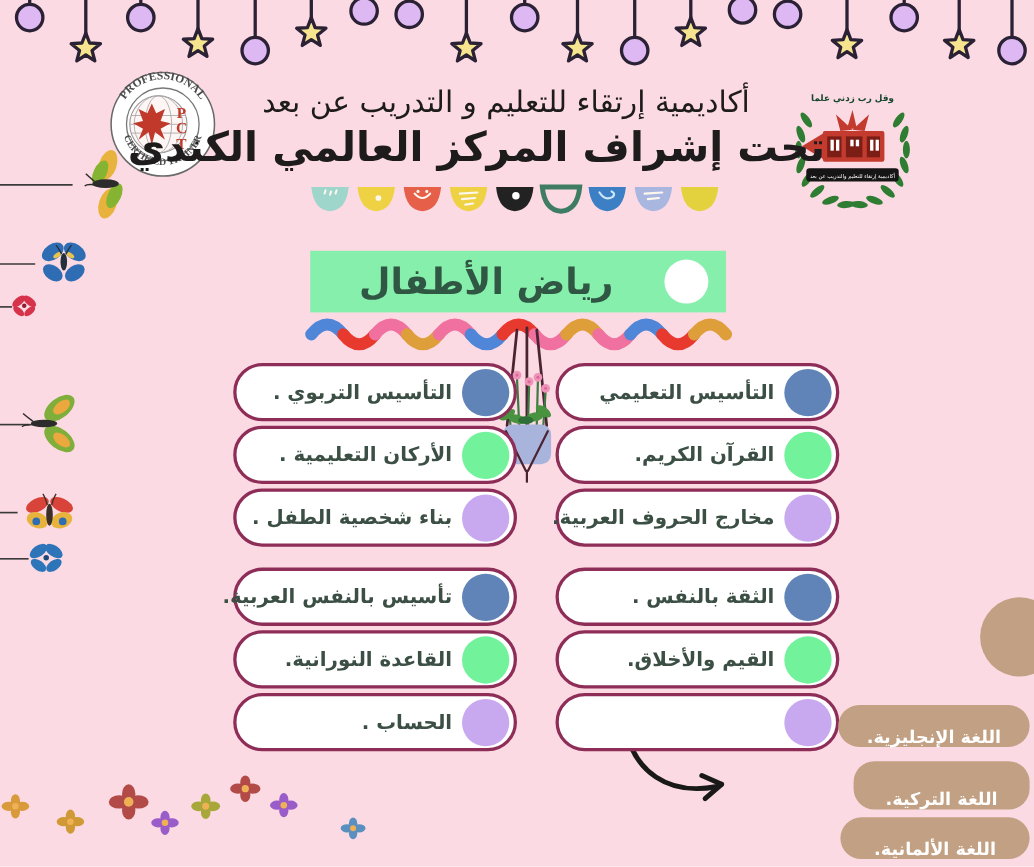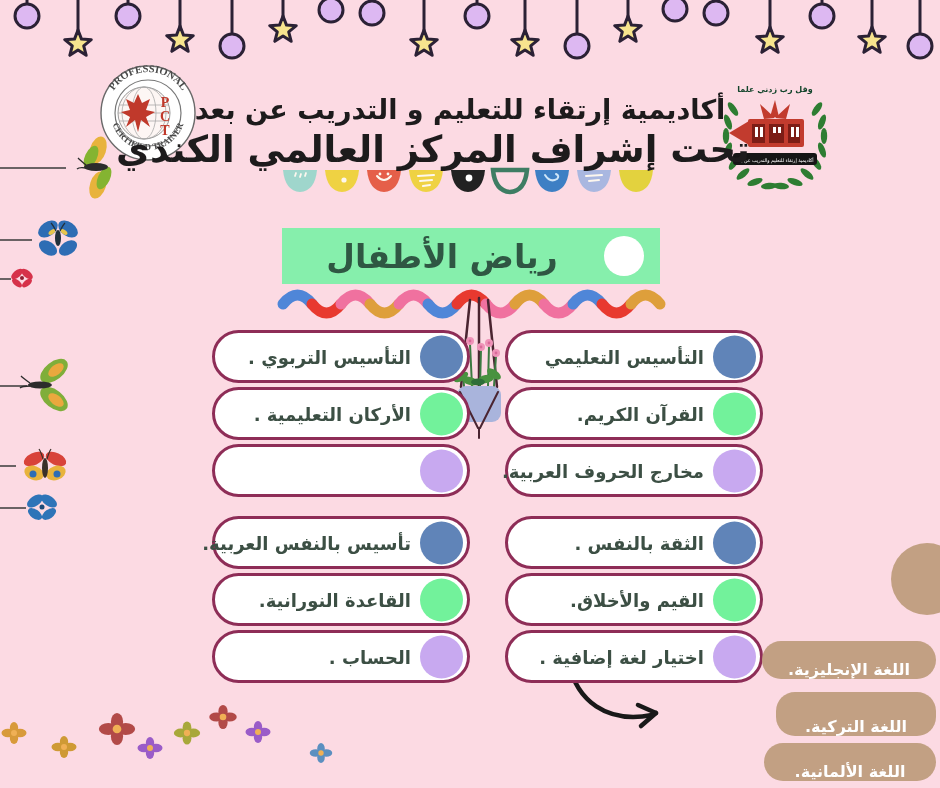--- a/index.html
+++ b/index.html
@@ -2,21 +2,21 @@
 <html lang="ar"><head>
 <meta charset="utf-8">
 <style>
   html,body{margin:0;padding:0;background:#fff;}
   .page{position:relative;width:940px;height:788px;background:#fcdae3;overflow:hidden;
         font-family:"DejaVu Sans",sans-serif;}
   .decor{position:absolute;left:0;top:0;pointer-events:none;}
 
   
   .title-block{position:absolute;left:170px;top:74px;width:580px;text-align:center;direction:rtl;color:#1d1b1c;}
-  .title-line1{font-size:27px;font-weight:bold;line-height:40px;white-space:nowrap;margin-top:16px;}
+  .title-line1{font-size:27px;font-weight:normal;line-height:40px;white-space:nowrap;}
   .title-line2{font-size:37px;font-weight:bold;line-height:40px;white-space:nowrap;}
 
   
   .banner{position:absolute;left:282px;top:228px;width:378px;height:56px;background:#86efac;}
   .banner .white-dot{position:absolute;right:16px;top:50%;transform:translateY(-50%);
         width:40px;height:40px;border-radius:50%;background:#fff;}
   .banner .banner-title{position:absolute;left:10px;right:68px;top:50%;transform:translateY(-50%);
         text-align:center;direction:rtl;font-size:33px;font-weight:bold;color:#2f5743;white-space:nowrap;}
 
   
@@ -417,33 +417,33 @@
   <div class="pill" style="left:505px;top:516px">
     <span class="dot" style="background: rgb(96, 132, 184);"></span>
     <span class="label">الثقة بالنفس .</span>
   </div>
   <div class="pill" style="left:505px;top:573px">
     <span class="dot" style="background: rgb(114, 242, 155);"></span>
     <span class="label">القيم والأخلاق.</span>
   </div>
   <div class="pill" style="left:505px;top:630px">
     <span class="dot" style="background: rgb(200, 169, 240);"></span>
-    <span class="label">اختيار لغة إضافية .</span>
   </div>
 
   <div class="pill" style="left:212px;top:330px">
     <span class="dot" style="background: rgb(96, 132, 184);"></span>
     <span class="label">التأسيس التربوي .</span>
   </div>
   <div class="pill" style="left:212px;top:387px">
     <span class="dot" style="background: rgb(114, 242, 155);"></span>
     <span class="label">الأركان التعليمية .</span>
   </div>
   <div class="pill" style="left:212px;top:444px">
     <span class="dot" style="background: rgb(200, 169, 240);"></span>
+    <span class="label">بناء شخصية الطفل .</span>
   </div>
   <div class="pill" style="left:212px;top:516px">
     <span class="dot" style="background: rgb(96, 132, 184);"></span>
     <span class="label">تأسيس بالنفس العربية.</span>
   </div>
   <div class="pill" style="left:212px;top:573px">
     <span class="dot" style="background: rgb(114, 242, 155);"></span>
     <span class="label">القاعدة النورانية.</span>
   </div>
   <div class="pill" style="left:212px;top:630px">

